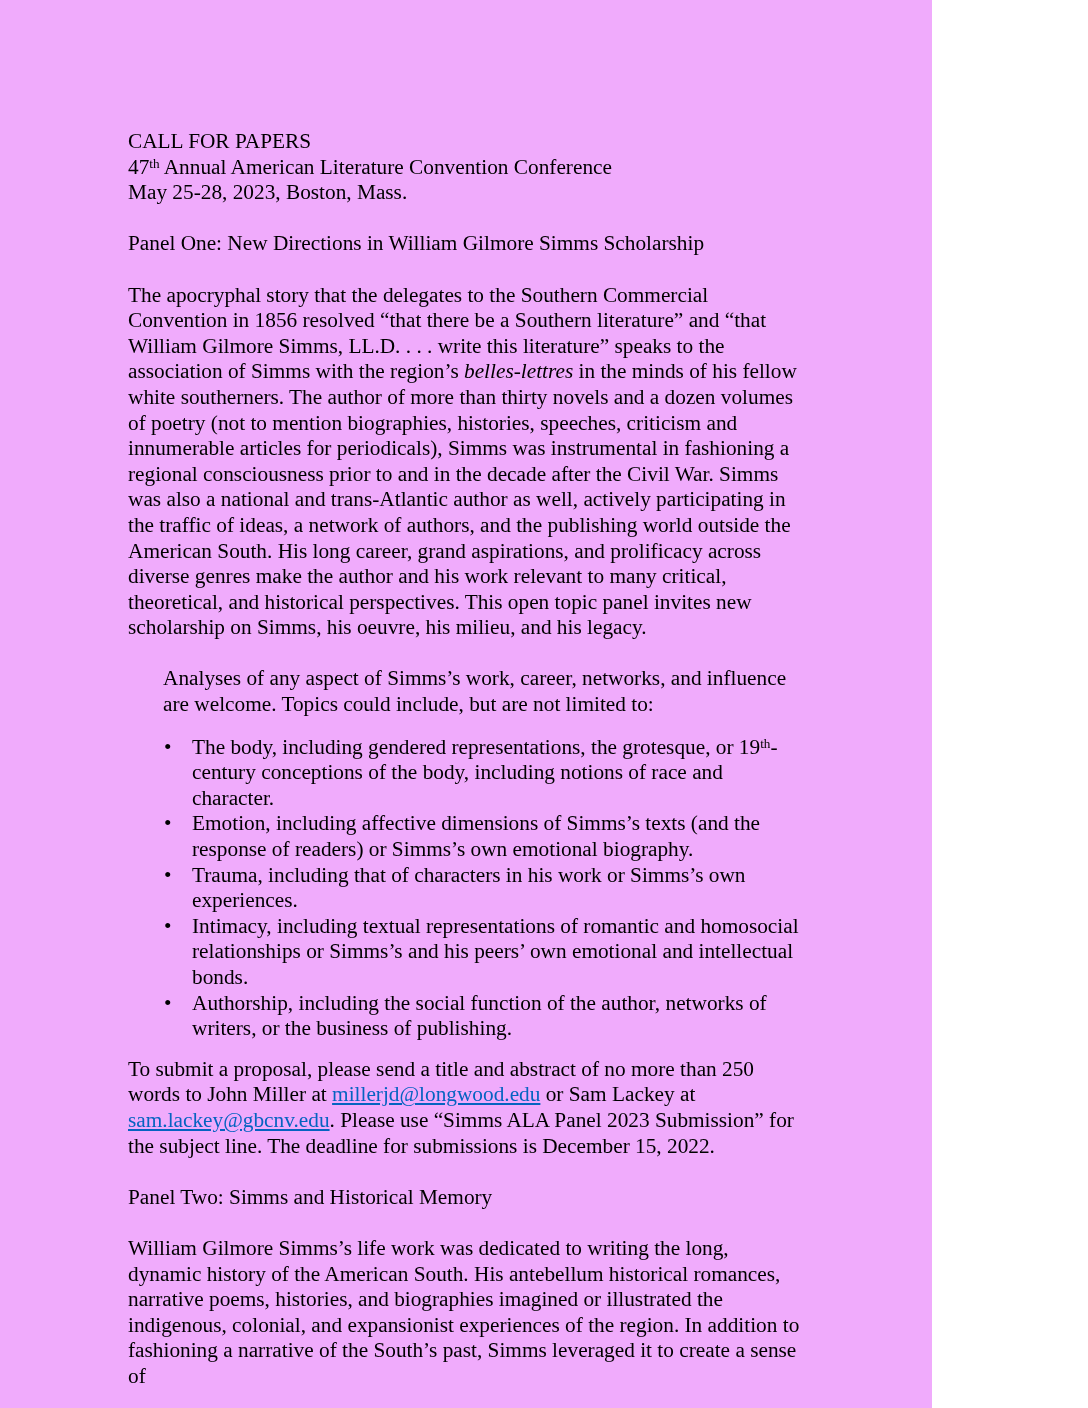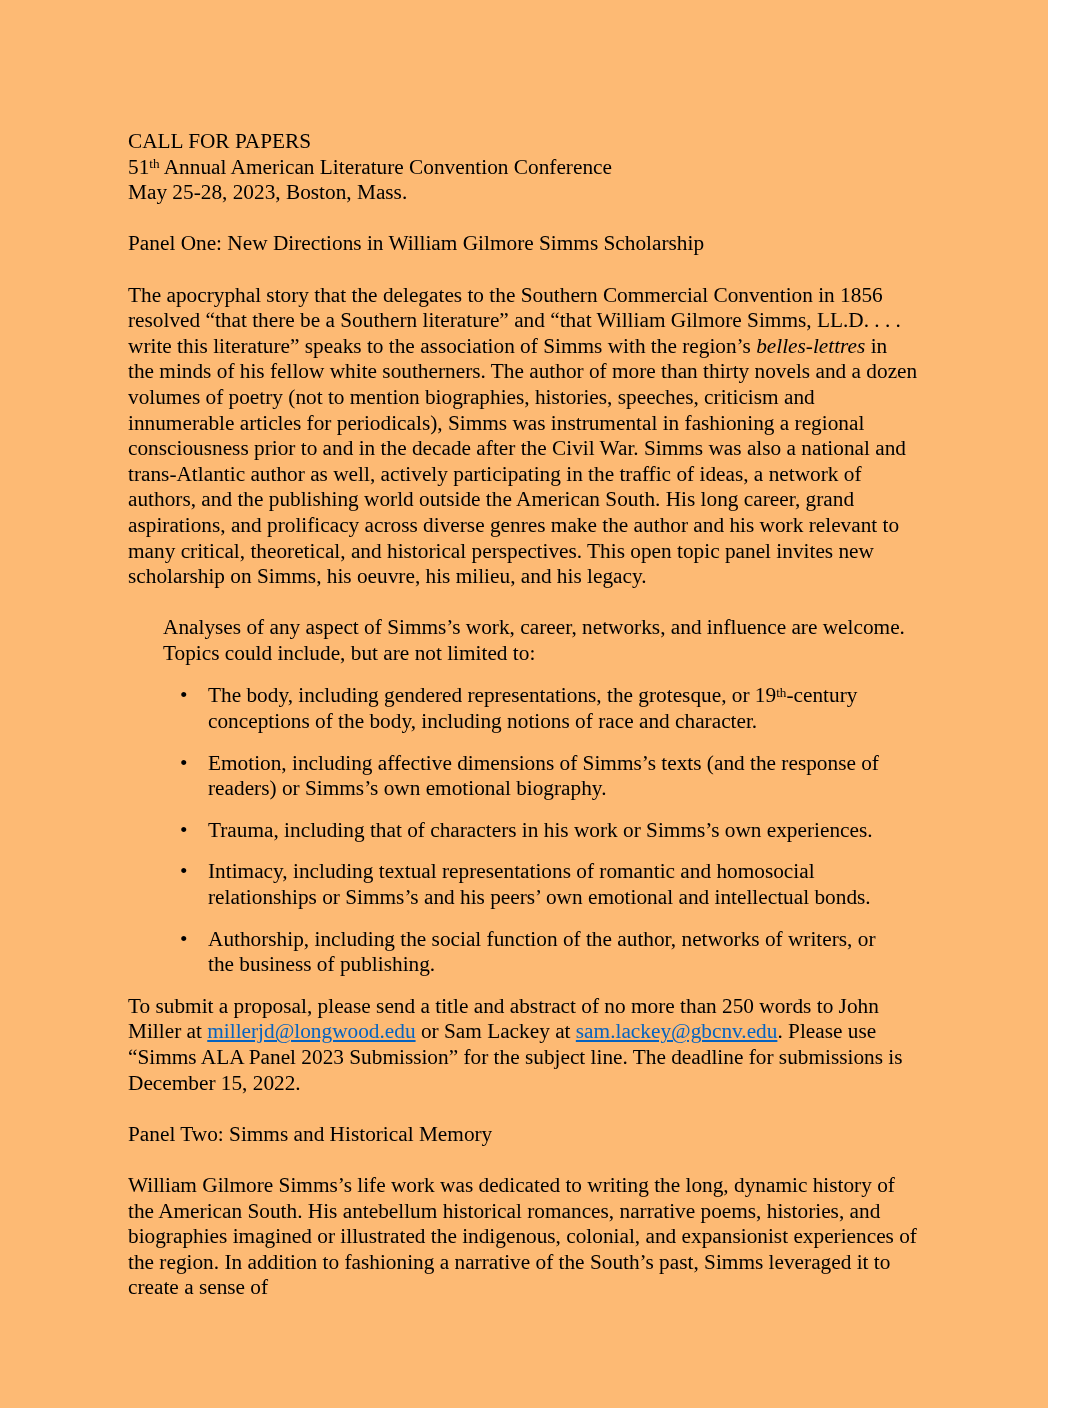--- a/index.html
+++ b/index.html
@@ -2,24 +2,24 @@
 <html><head>
 <meta charset="utf-8">
 <style>
   html, body {
     margin: 0;
     padding: 0;
     background: #ffffff;
   }
   .page {
     position: relative;
-    width: 1048px;
+    width: 932px;
     height: 1408px;
     box-sizing: border-box;
-    background: #fdba74;
+    background: #f0abfc;
     padding: 129px 130px 0 128px;
     font-family: "Liberation Serif", "DejaVu Serif", serif;
     font-size: 21.3px;
     line-height: 25.6px;
     color: #000000;
     overflow: hidden;
   }
   .hdr { margin: 0 0 25.6px 0; }
   .hdr div { margin: 0; }
   p { margin: 0 0 25.6px 0; }
@@ -35,42 +35,42 @@
   }
   em.foreign { font-style: italic; }
   ul.topics {
     list-style: none;
     margin: 0 0 15px 0;
     padding: 0;
   }
   ul.topics li {
     position: relative;
     padding-left: 64px;
-    margin: 16px;
+    margin: 0;
   }
   ul.topics li::before {
     content: "\2022";
     position: absolute;
     left: 36px;
     top: 0;
   }
   a.email-link {
     color: #0563C1;
     text-decoration: underline;
     cursor: pointer;
   }
 </style>
 </head>
 <body>
 
 <div class="page">
 
   <div class="hdr">
     <div>CALL FOR PAPERS</div>
-    <div><span>51</span><sup class="ord">th</sup><span> Annual American Literature Convention Conference</span></div>
+    <div><span>47</span><sup class="ord">th</sup><span> Annual American Literature Convention Conference</span></div>
     <div>May 25-28, 2023, Boston, Mass.</div>
   </div>
 
   <p>Panel One: New Directions in William Gilmore Simms Scholarship</p>
 
   <p><span>The apocryphal story that the delegates to the Southern Commercial Convention in 1856 resolved “that there be a Southern literature” and “that William Gilmore Simms, LL.D. . . . write this literature” speaks to the association of Simms with the region’s </span><em class="foreign">belles-lettres</em><span> in the minds of his fellow white southerners. The author of more than thirty novels and a dozen volumes of poetry (not to mention biographies, histories, speeches, criticism and innumerable articles for periodicals), Simms was instrumental in fashioning a regional consciousness prior to and in the decade after the Civil War. Simms was also a national and trans-Atlantic author as well, actively participating in the traffic of ideas, a network of authors, and the publishing world outside the American South. His long career, grand aspirations, and prolificacy across diverse genres make the author and his work relevant to many critical, theoretical, and historical perspectives. This open topic panel invites new scholarship on Simms, his oeuvre, his milieu, and his legacy.</span></p>
 
   <p class="tight">Analyses of any aspect of Simms’s work, career, networks, and influence are welcome. Topics could include, but are not limited to:</p>
 
   <ul class="topics">

